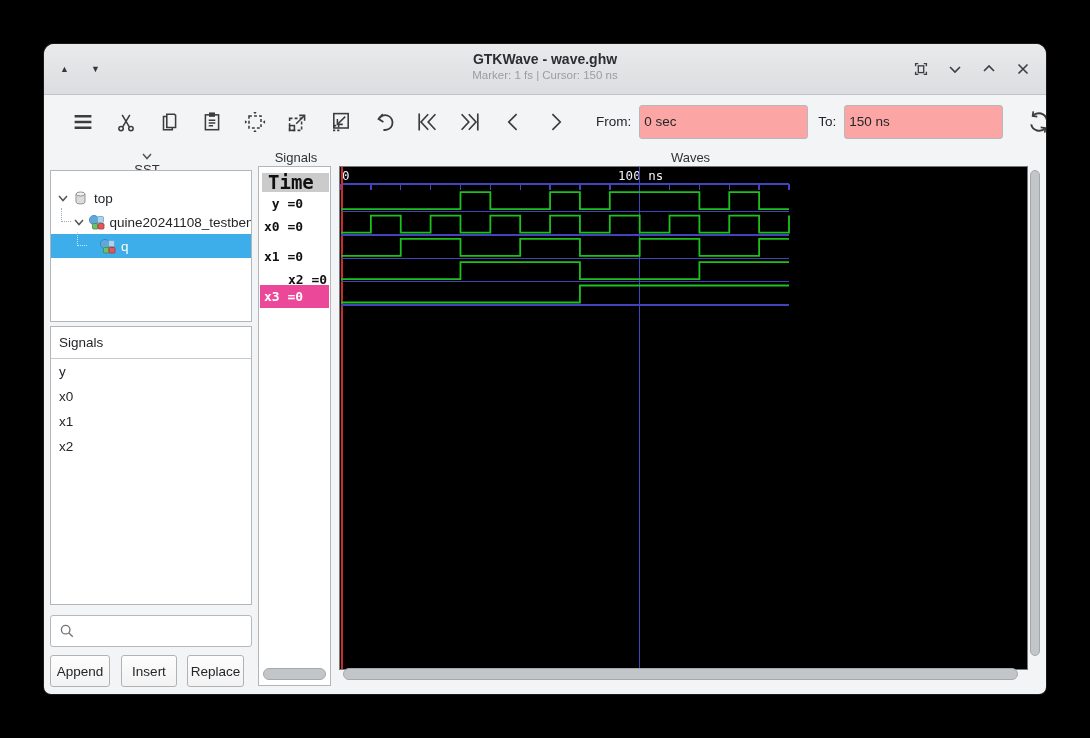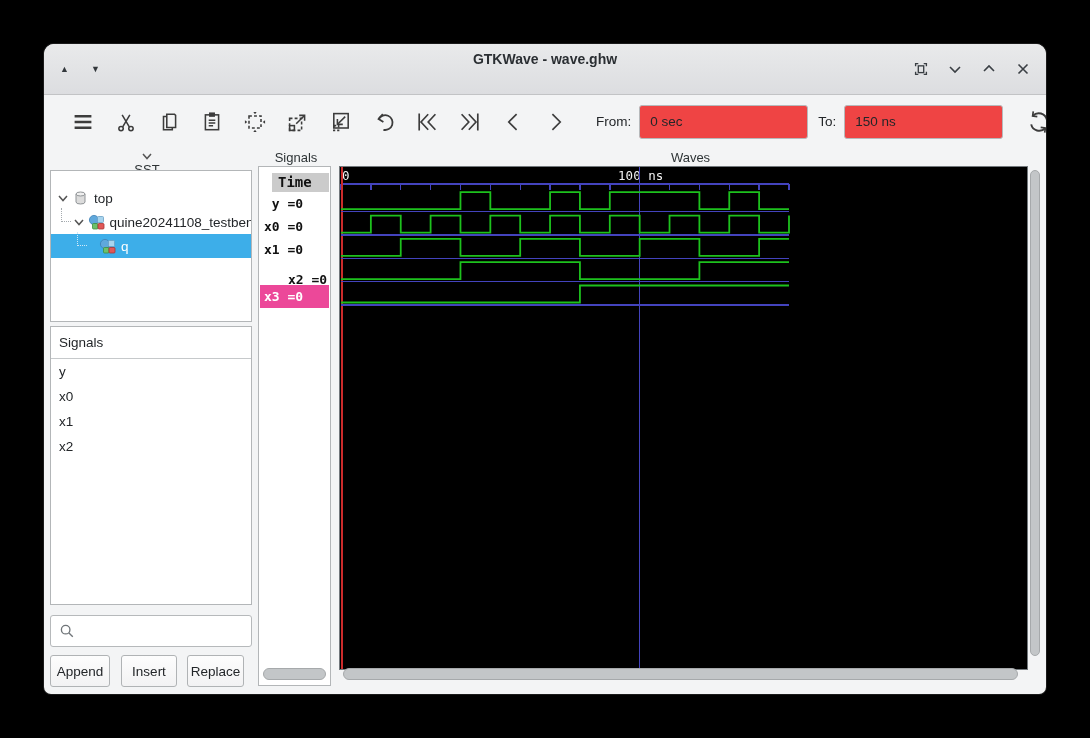--- a/index.html
+++ b/index.html
@@ -14,40 +14,40 @@
   .tb-sub{font-size:11.5px;color:#9a9da0;margin-top:2px;}
   .tb-left{position:absolute;left:16px;top:0;height:50px;display:flex;align-items:center;gap:22px;}
   .tb-tri{font-size:9px;color:#33383c;cursor:default;}
   .tb-right{position:absolute;right:14px;top:0;height:50px;display:flex;align-items:center;gap:16px;}
   .tb-ico{width:18px;height:18px;display:flex;align-items:center;justify-content:center;}
   svg{display:block;}
   
   .toolbar{position:absolute;left:12px;top:51px;width:100%;height:53px;display:flex;align-items:center;padding-left:14px;box-sizing:border-box;}
   .ticon{width:26px;height:26px;margin-right:17px;display:flex;align-items:center;justify-content:center;flex:none;}
   .tlabel{font-size:13.5px;color:#232629;margin:0 8px 0 10px;flex:none;}
-  .tentry{height:34px;background:#ef4444;border:1px solid #b6b9bb;border-radius:3px;
-    font-size:13.5px;color:#232629;display:flex;align-items:center;padding-left:10px;box-sizing:border-box;flex:none;}
+  .tentry{height:34px;background:#fca5a5;border:1px solid #b6b9bb;border-radius:3px;
+    font-size:13.5px;color:#232629;display:flex;align-items:center;padding-left:4px;box-sizing:border-box;flex:none;}
   .entry-from{width:169px;}
   .entry-to{width:159px;}
   
   .frame-label{position:absolute;font-size:13px;color:#2e3436;display:flex;align-items:center;flex-direction:column;}
   .frame-line{flex:1;height:1px;background:#b9bcbe;margin-left:3px;margin-top:1px;}
   
   .panel{position:absolute;background:#fff;border:1px solid #b3b6b8;box-sizing:border-box;}
   .tree-row{height:24px;display:flex;align-items:center;font-size:13.5px;color:#232629;position:relative;}
   .tree-row.sel{background:#3daee9;color:#fff;}
   .chev{width:12px;height:12px;flex:none;}
   .t-ico{width:17px;height:16px;flex:none;margin-right:5px;}
   .conn{position:absolute;border-left:1px dotted #a5abaf;border-bottom:1px dotted #a5abaf;width:9px;height:13px;top:-2px;}
   .list-head{height:31px;line-height:31px;padding-left:8px;font-size:13.5px;color:#232629;border-bottom:1px solid #c6c9cb;}
   .list-row{height:25px;line-height:25px;padding-left:8px;font-size:13.5px;color:#232629;}
   .list-row.sel{background:#3daee9;color:#fff;}
   
-  .time-head{position:absolute;left:13px;right:1px;top:6px;height:19px;background:#cbcbcb;
-    font-family:"DejaVu Sans Mono",monospace;font-size:14px;font-weight:700;color:#111;
+  .time-head{position:absolute;left:3px;right:1px;top:6px;height:19px;background:#cbcbcb;
+    font-family:"DejaVu Sans Mono",monospace;font-size:19px;font-weight:700;color:#111;
     line-height:19px;padding-left:6px;}
   .val-row{position:absolute;left:1px;right:1px;height:23.3px;font-family:"DejaVu Sans Mono",monospace;
     font-size:13px;font-weight:700;color:#111;line-height:23.3px;padding-left:4px;white-space:pre;box-sizing:border-box;}
   .val-row.sel{background:#ec4899;color:#fff;}
   
   .search{position:absolute;left:6px;top:571px;width:202px;height:32px;background:#fff;
     border:1px solid #b6b9bb;border-radius:3px;box-sizing:border-box;display:flex;align-items:center;padding-left:8px;}
   .btn{position:absolute;top:611px;height:32px;background:linear-gradient(#fdfdfd,#f2f2f3);
     border:1px solid #b0b3b5;border-radius:3px;font-size:13.5px;color:#232629;
     display:flex;align-items:center;justify-content:center;box-sizing:border-box;font-family:"Liberation Sans",sans-serif;}
@@ -61,20 +61,21 @@
 
 <div class="window">
 
   <div class="titlebar">
     <div class="tb-left">
       <span class="tb-tri">▲</span>
       <span class="tb-tri">▼</span>
     </div>
     <div class="tb-center">
       <div class="tb-title">GTKWave - wave.ghw</div>
+      <div class="tb-sub">Marker: 1 fs  |  Cursor: 150 ns</div>
     </div>
     <div class="tb-right">
       <span class="tb-ico">
         <svg width="18" height="18" viewBox="0 0 20 20" fill="none" stroke="#3a3f44" stroke-width="1.5">
           <path d="M4 7V4h3 M13 4h3v3 M16 13v3h-3 M7 16H4v-3"></path>
             <rect x="7" y="6.5" width="6" height="7.5"></rect>
         </svg>
         </span>
       <span class="tb-ico">
         <svg width="16" height="16" viewBox="0 0 16 16" fill="none" stroke="#3a3f44" stroke-width="1.6">
@@ -255,21 +256,21 @@
 
   <div class="frame-label" style="left:216px;top:106px;width:72px;">
     <span>Signals</span>
       <span class="frame-line"></span>
   </div>
 
   <div class="panel" style="left:214px;top:122px;width:73px;height:520px;">
     <div class="time-head">Time</div>
     <div class="val-row" style="top:25px;"> y =0</div>
     <div class="val-row" style="top:48.3px;">x0 =0</div>
-    <div class="val-row" style="top:71px;">x1 =0</div>
+    <div class="val-row" style="top:78px;">x1 =0</div>
     <div class="val-row" style="top:101px;padding-left:28px;">x2 =0</div>
     <div class="val-row sel" style="top:118.2px;">x3 =0</div>
   </div>
   <div class="thumb" style="left:219px;top:624px;width:63px;height:12px;"></div>
 
   <div class="frame-label" style="left:297px;top:106px;right:6px;">
     <span>Waves</span>
       <span class="frame-line"></span>
   </div>
 

